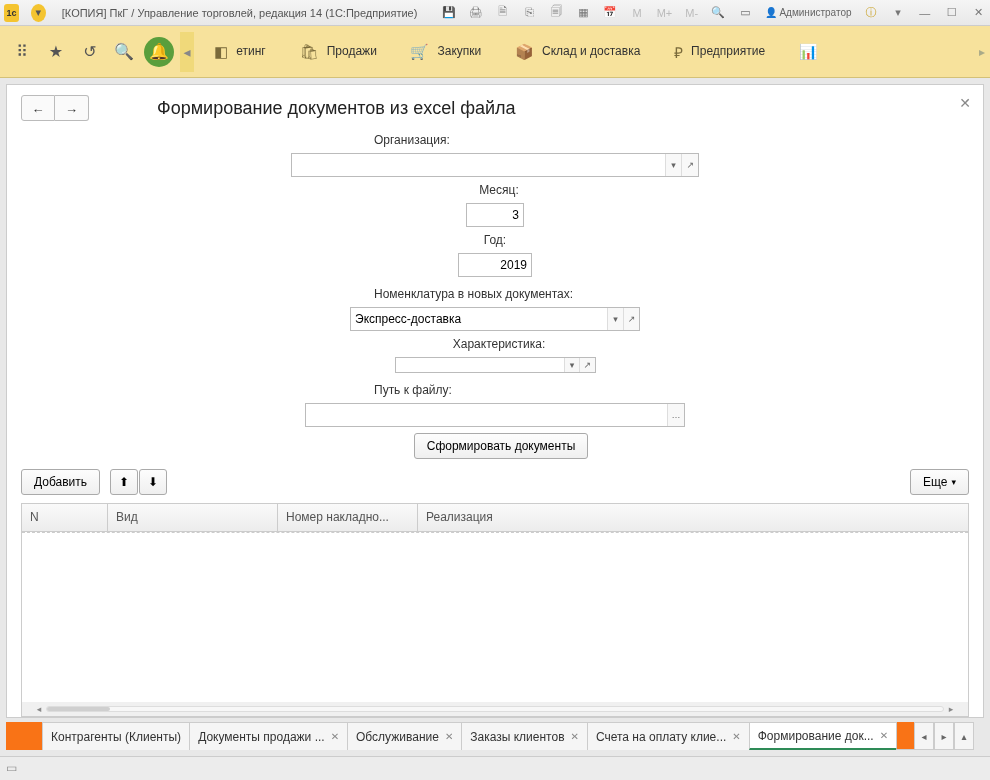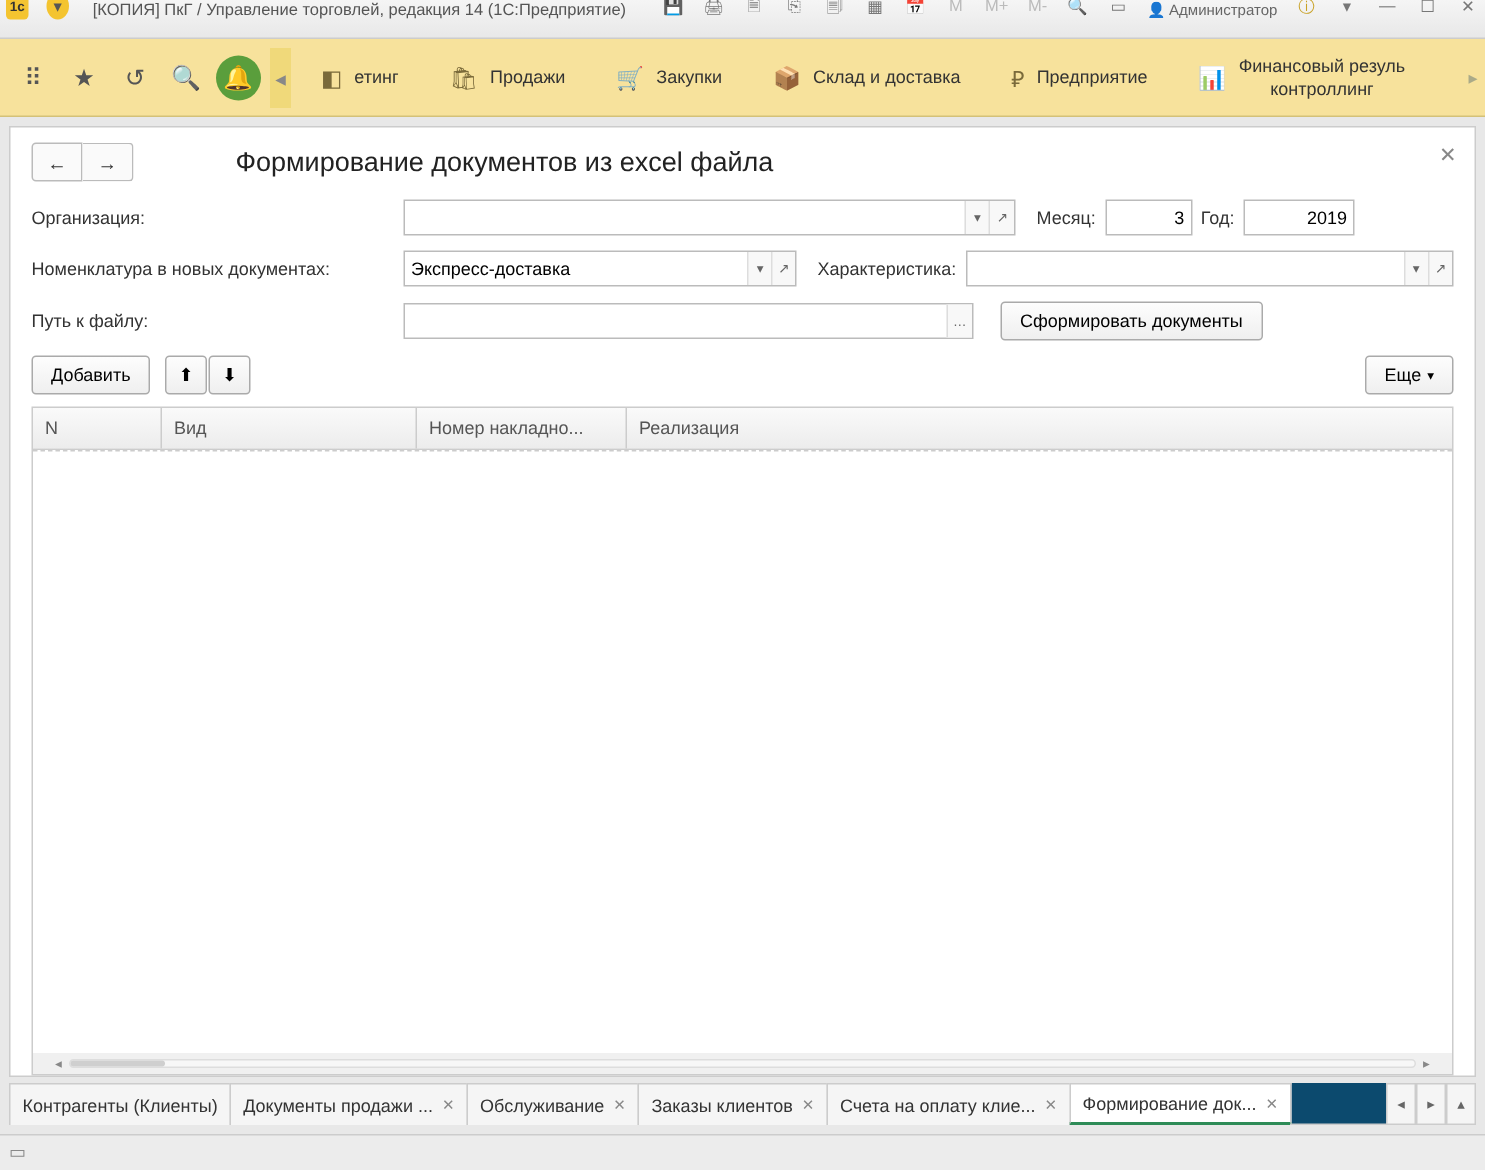--- a/index.html
+++ b/index.html
@@ -1,19 +1,19 @@
 <!DOCTYPE html>
 <html><head>
 <meta charset="utf-8">
 <style>
 * { box-sizing: border-box; margin: 0; padding: 0; font-family: Arial, sans-serif; }
 body { width: 990px; height: 780px; background: #e8e8e8; font-size: 12px; color: #333; overflow: hidden; position: relative; }
 
 
-.titlebar { height: 26px; background: linear-gradient(#f5f5f5,#e8e8e8); border-bottom: 1px solid #ccc; display: flex; align-items: flex-end; padding: 12px 4px; gap: 12px; }
+.titlebar { height: 26px; background: linear-gradient(#f5f5f5,#e8e8e8); border-bottom: 1px solid #ccc; display: flex; align-items: center; padding: 12px 4px; gap: 12px; }
 .titlebar .ic { width: 18px; height: 18px; display: flex; align-items: center; justify-content: center; font-size: 11px; color: #777; cursor: pointer; }
 .titlebar .ic.logo { background: #f4c430; border-radius: 3px; color: #333; font-weight: bold; font-size: 9px; }
 .titlebar .ic.dd { background: #f4c430; border-radius: 50%; color: #555; }
 .titlebar .title-text { font-size: 11px; color: #555; margin-left: 4px; flex: 0 0 auto; }
 .titlebar .spacer { flex: 1; }
 .titlebar .user { font-size: 10px; color: #666; display: flex; align-items: center; gap: 2px; }
 .titlebar .m { color: #bbb; font-size: 11px; }
 
 
 .navbar { height: 52px; background: #f7e29c; border-bottom: 1px solid #d4c178; display: flex; align-items: center; padding: 0 8px; gap: 6px; position: relative; }
@@ -30,21 +30,21 @@
 .page { background: #fff; margin: 6px; border: 1px solid #ccc; height: 634px; display: flex; flex-direction: column; position: relative; padding: 10px 14px 0 14px; }
 .page-header { display: flex; align-items: center; gap: 18px; margin-bottom: 12px; }
 .nav-btn-group { display: flex; }
 .nav-btn { width: 34px; height: 26px; border: 1px solid #bbb; background: #fafafa; cursor: pointer; display: flex; align-items: center; justify-content: center; font-size: 13px; }
 .nav-btn:first-child { border-radius: 3px 0 0 3px; }
 .nav-btn:last-child { border-radius: 0 3px 3px 0; border-left: none; }
 .page-title { font-size: 18px; font-weight: normal; color: #222; margin-left: 50px; }
 .close-x { position: absolute; right: 12px; top: 10px; font-size: 14px; color: #888; cursor: pointer; }
 
 
-.form-row { display: flex; align-items: center; margin-bottom: 10px; gap: 6px; }
+.form-row { display: flex; align-items: center; margin-bottom: 10px; gap: 6px; flex-direction: column; }
 .form-lbl { font-size: 12px; color: #333; white-space: nowrap; }
 .form-lbl.w1 { width: 242px; }
 .form-lbl.w2 { width: 242px; }
 .input-wrap { display: flex; border: 1px solid #bbb; height: 24px; background: #fff; }
 .input-wrap input { border: none; outline: none; padding: 0 4px; font-size: 12px; width: 100%; background: transparent; }
 .input-wrap .mini-btn { width: 18px; border-left: 1px solid #ddd; display: flex; align-items: center; justify-content: center; font-size: 9px; color: #666; cursor: pointer; background: #f8f8f8; }
 .num-input { width: 58px; text-align: right; }
 
 
 .btn { height: 26px; padding: 12px 12px; border: 1px solid #aaa; background: linear-gradient(#fdfdfd,#efefef); border-radius: 3px; cursor: pointer; font-size: 12px; display: inline-flex; align-items: center; gap: 4px; }
@@ -56,21 +56,21 @@
 .data-table { flex: 1; border: 1px solid #ccc; display: flex; flex-direction: column; overflow: hidden; }
 .table-head { display: flex; background: linear-gradient(#fafafa,#ececec); border-bottom: 1px solid #ccc; height: 28px; }
 .th { border-right: 1px solid #ccc; padding: 6px 8px; font-size: 12px; color: #555; overflow: hidden; white-space: nowrap; text-overflow: ellipsis; }
 .table-body { flex: 1; background: #fff; border-top: 1px dashed #ccc; }
 .table-scroll { height: 14px; background: #f0f0f0; display: flex; align-items: center; padding: 0 12px; }
 .scroll-track { flex:1; height:6px; background:#f7f7f7; border:1px solid #ddd; margin:0 2px; border-radius:3px; position:relative;}
 .scroll-track::before{content:"";position:absolute;left:0;top:0;height:100%;width:7%;background:#cfcfcf;border-radius:3px;}
 .scroll-arrow { width:10px;color:#888;font-size:9px;text-align:center;}
 
 
-.bottom-tabs { position: absolute; bottom: 30px; left: 6px; right: 6px; height: 28px; display: flex; background: #0c4a6e; }
+.bottom-tabs { position: absolute; bottom: 30px; left: 6px; right: 16px; height: 28px; display: flex; background: #f97316; padding-left: 36px; }
 .tab { border: 1px solid #ccc; border-bottom: none; padding: 5px 8px; font-size: 12px; background: #f5f5f5; display: flex; align-items: center; gap: 6px; margin-right: -1px; cursor: pointer; white-space: nowrap; }
 .tab.active { background: #fff; border-bottom: 2px solid #2e8b57; }
 .tab .tx { font-size: 10px; color: #888; cursor: pointer; }
 .tab-arrow { width: 20px; display: flex; align-items: center; justify-content: center; border: 1px solid #ccc; background: #f5f5f5; cursor: pointer; font-size: 10px; color: #666; }
 
 
 .statusbar { position: absolute; bottom: 0; left: 0; right: 0; height: 24px; background: #ececec; border-top: 1px solid #ccc; display: flex; align-items: center; padding: 0 6px; }
 .statusbar .sic { width: 16px; height: 16px; font-size: 12px; color: #888; }
 </style>
 </head>
@@ -126,22 +126,20 @@
   <div class="nav-section">
       <span class="sic">📦</span>
       <span class="slbl">Склад и доставка</span>
     </div>
   <div class="nav-section">
       <span class="sic">₽</span>
       <span class="slbl">Предприятие</span>
     </div>
   <div class="nav-section">
       <span class="sic">📊</span>
-      <span class="slbl" style="white-space:pre-line">Финансовый резуль
-контроллинг</span>
     </div>
   <div class="nav-edge">▸</div>
 </div>
 
 <div class="page">
   <div class="close-x">✕</div>
   <div class="page-header">
     <div class="nav-btn-group">
       <div class="nav-btn">←</div>
       <div class="nav-btn">→</div>
@@ -161,21 +159,21 @@
       <input style="text-align: right;" value="3">
     </div>
     <div class="form-lbl">Год:</div>
     <div class="input-wrap" style="width:74px">
       <input style="text-align: right;" value="2019">
     </div>
   </div>
 
   <div class="form-row">
     <div class="form-lbl w2">Номенклатура в новых документах:</div>
-    <div class="input-wrap" style="width:262px">
+    <div class="input-wrap" style="width:290px">
       <input value="Экспресс-доставка" style="">
       <div class="mini-btn">▾</div>
       <div class="mini-btn">↗</div>
     </div>
     <div class="form-lbl" style="margin-left:8px">Характеристика:</div>
     <div class="input-wrap" style="flex:1">
       <input value="" style="">
       <div class="mini-btn">▾</div>
       <div class="mini-btn">↗</div>
     </div>

